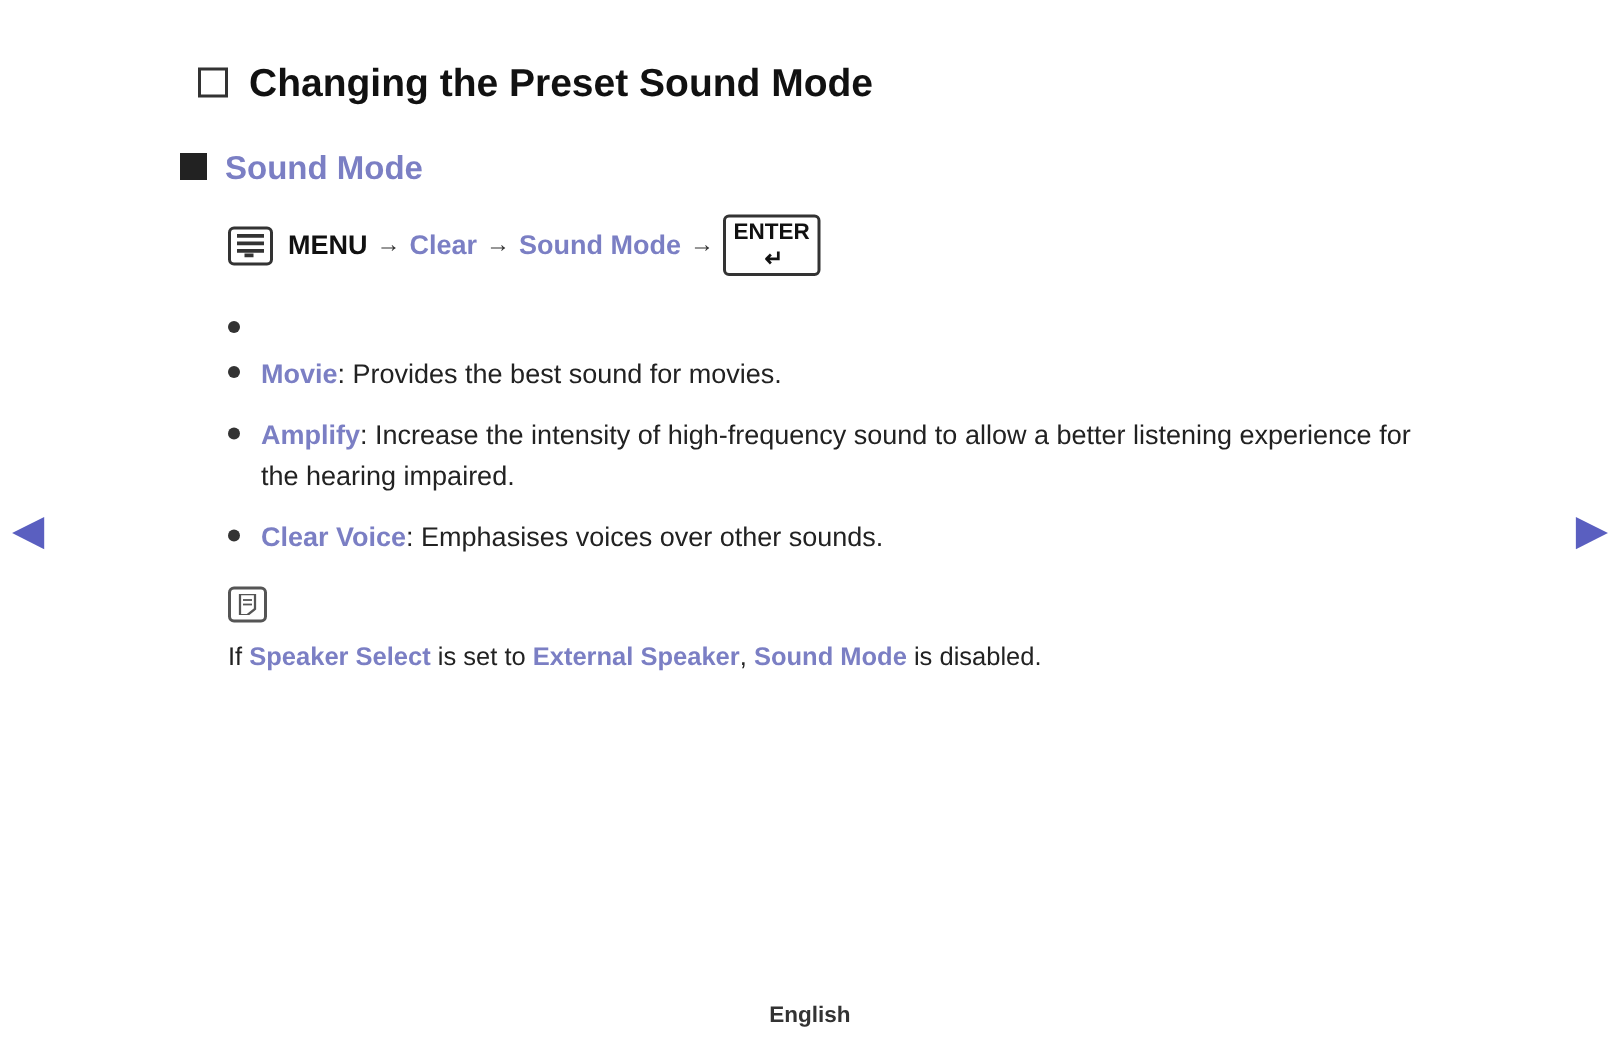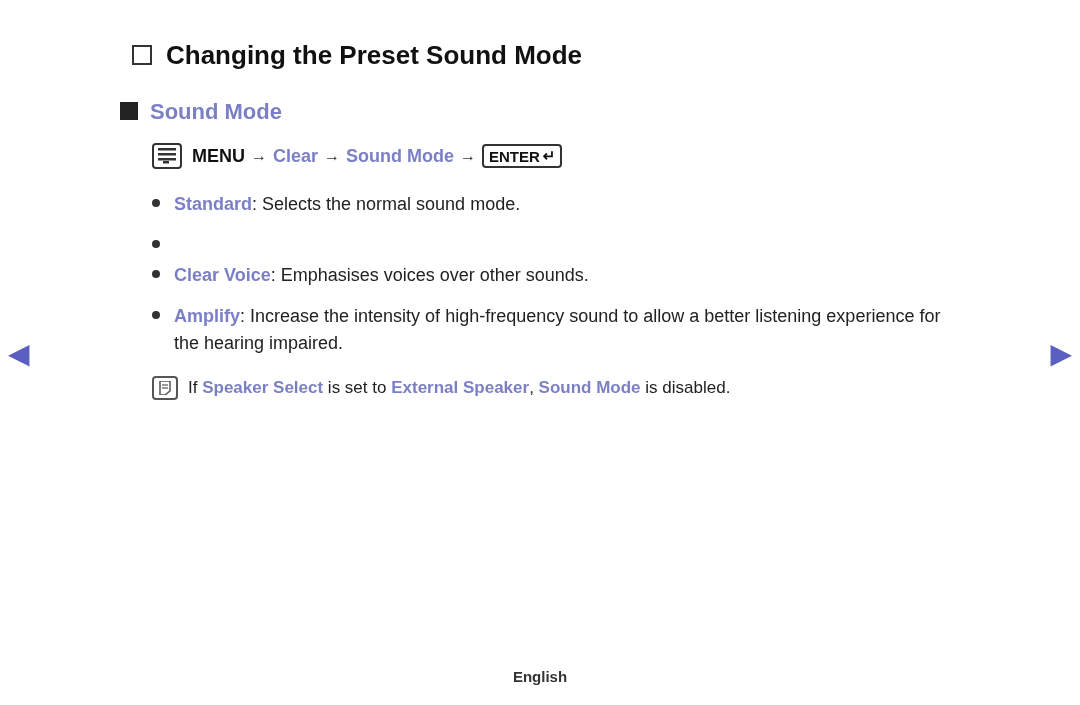--- a/index.html
+++ b/index.html
@@ -109,20 +109,21 @@
     .enter-icon {
       display: inline-flex;
       align-items: center;
       justify-content: flex-end;
       border: 2px solid #333;
       border-radius: 4px;
       padding: 1px 5px;
       font-size: 15px;
       font-weight: bold;
       color: #111;
+      flex-direction: column;
     }
 
     .bullet-list {
       list-style: none;
       margin-left: 32px;
       margin-bottom: 18px;
     }
 
     .bullet-list li {
       display: flex;
@@ -145,20 +146,21 @@
     }
 
     .note-line {
       display: flex;
       align-items: flex-start;
       gap: 10px;
       margin-left: 32px;
       font-size: 17px;
       color: #222;
       line-height: 1.5;
+      flex-direction: column;
     }
 
     .note-icon {
       display: inline-flex;
       align-items: center;
       justify-content: center;
       border: 2px solid #555;
       border-radius: 4px;
       width: 26px;
       height: 24px;
@@ -240,37 +242,37 @@
     <span class="arrow">→</span>
     <span class="enter-icon">
       <span>ENTER</span>
       <span style="margin-left:3px;">↵</span>
     </span>
   </div>
 
   <ul class="bullet-list">
     <li>
       <span class="bullet-dot"></span>
+    </li>
+    <li>
+      <span class="bullet-dot"></span>
       <span>
-        <span class="blue-link">Standard</span><span>: Selects the normal sound mode.</span>
+        <span class="blue-link">Movie</span><span>: Provides the best sound for movies.</span>
       </span>
     </li>
     <li>
       <span class="bullet-dot"></span>
+      <span>
+        <span class="blue-link">Amplify</span><span>: Increase the intensity of high-frequency sound to allow a better listening experience for the hearing impaired.</span>
+      </span>
     </li>
     <li>
       <span class="bullet-dot"></span>
       <span>
         <span class="blue-link">Clear Voice</span><span>: Emphasises voices over other sounds.</span>
-      </span>
-    </li>
-    <li>
-      <span class="bullet-dot"></span>
-      <span>
-        <span class="blue-link">Amplify</span><span>: Increase the intensity of high-frequency sound to allow a better listening experience for the hearing impaired.</span>
       </span>
     </li>
   </ul>
 
   <div class="note-line">
     <span class="note-icon">
       <svg width="14" height="14" viewBox="0 0 14 14">
         <path d="M2 0 L12 0 L12 10 L7 14 L2 14 Z" fill="none" stroke="#555" stroke-width="1.5"></path>
         <line x1="4" y1="4" x2="10" y2="4" stroke="#555" stroke-width="1.2"></line>
         <line x1="4" y1="7" x2="10" y2="7" stroke="#555" stroke-width="1.2"></line>

